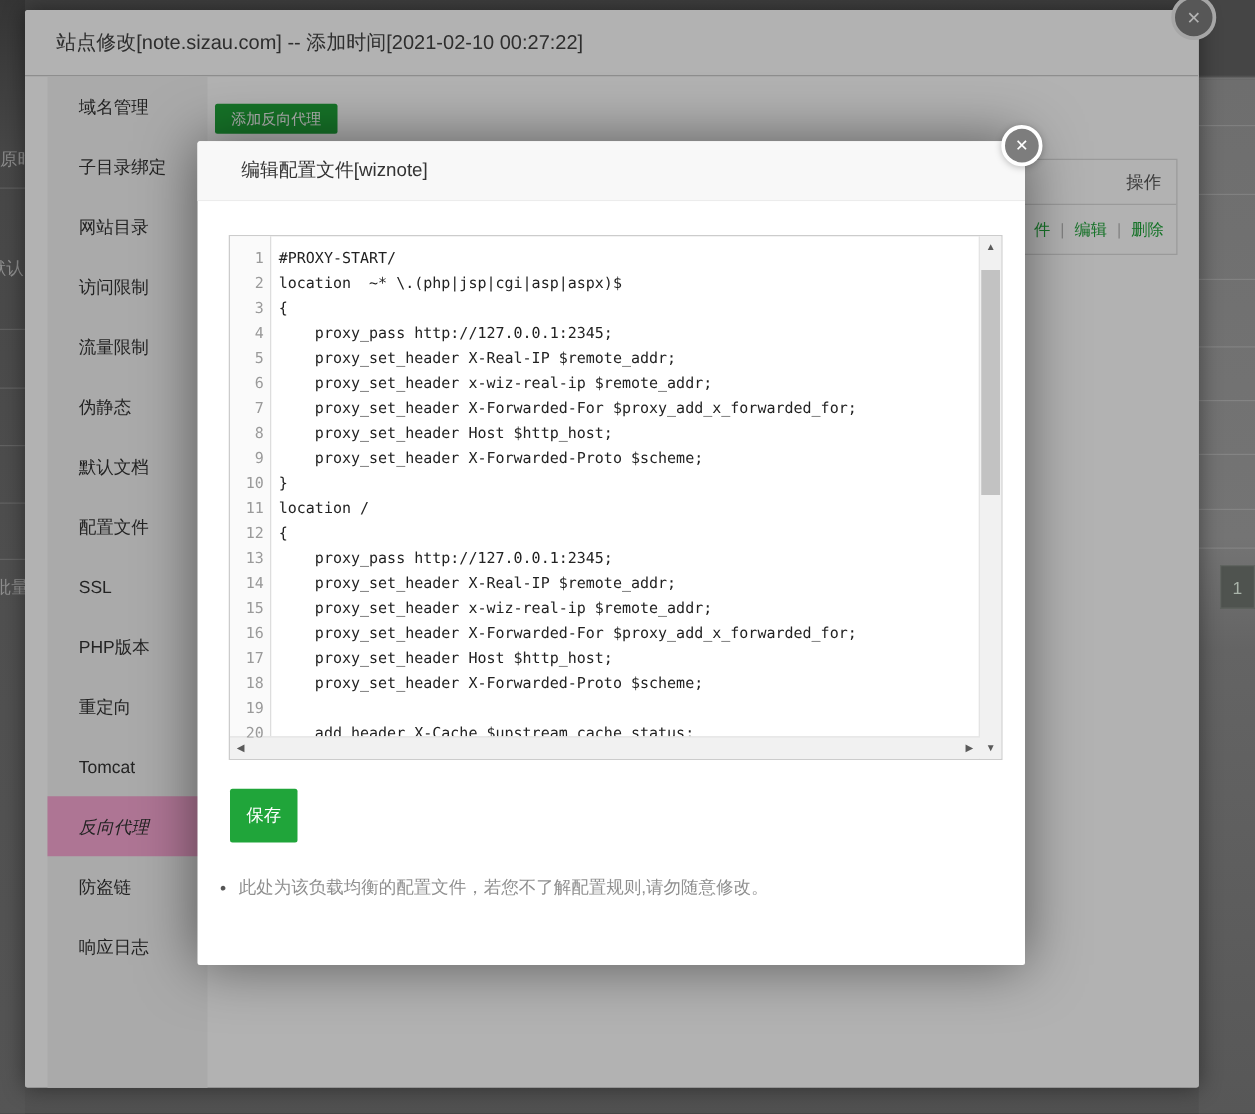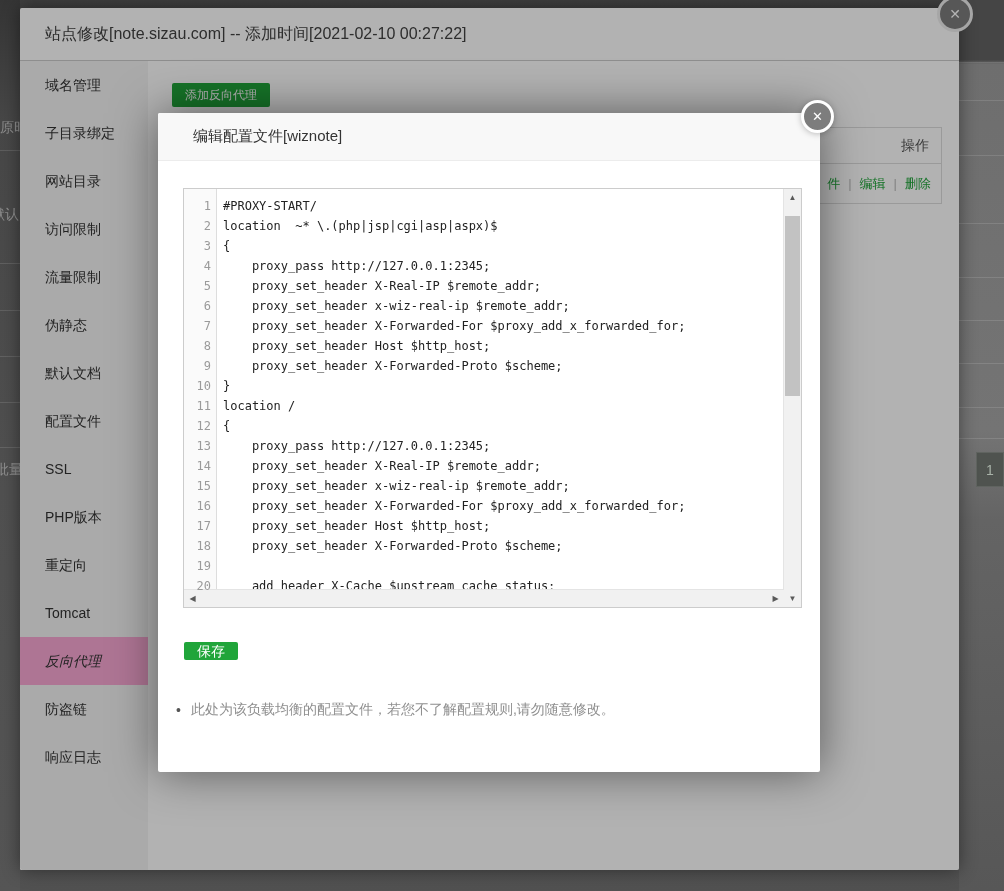--- a/index.html
+++ b/index.html
@@ -15,21 +15,21 @@
   .bg-right{position:absolute;left:959px;top:0;width:45px;height:891px;overflow:hidden;
     background:linear-gradient(180deg,#454545,#454545 60px,#6e6e6e 64px,#747474 430px,#646464 520px,#575757);}
   .bg-pagination{position:absolute;left:17px;top:452px;width:26px;height:33px;background:#4f534f;
     border:1px solid #606460;color:#a9b3a9;font-size:14px;display:flex;align-items:center;justify-content:center;}
 
   
   .outer-modal{position:absolute;left:20px;top:8px;width:939px;height:862px;background:#fff;
     border-radius:2px;box-shadow:0 0 18px rgba(0,0,0,.45);overflow:hidden;}
   .outer-title{height:52px;border-bottom:1px solid #ccc;display:flex;align-items:center;
     padding-left:25px;font-size:16px;color:#424242;}
-  .sidebar{position:absolute;left:0;top:53px;bottom:0;width:128px;background:#f4f4f4;}
+  .sidebar{position:absolute;left:18px;top:53px;bottom:0;width:128px;background:#f4f4f4;}
   .side-item{height:48px;line-height:48px;padding-left:25px;font-size:14px;color:#333;cursor:pointer;}
   .side-item.selected{background:#f9a8d4;font-style:italic;}
   .add-proxy-btn{position:absolute;left:152px;top:75px;height:24px;padding:0 13px;background:#20a53a;
     color:#fff;border:none;border-radius:2px;font-size:12px;font-family:"Liberation Sans",sans-serif;cursor:pointer;}
   .bg-table{position:absolute;left:340px;top:119px;width:580px;background:#fff;border:1px solid #ddd;}
   .bg-table .hrow{height:35px;border-bottom:1px solid #ddd;display:flex;align-items:center;
     justify-content:flex-end;padding-right:12px;font-size:14px;color:#555;}
   .bg-table .drow{height:39px;display:flex;align-items:center;justify-content:flex-end;
     padding-right:10px;font-size:13px;}
   .bg-table .drow a{color:#20a53a;text-decoration:none;cursor:pointer;}
@@ -57,21 +57,21 @@
   .code-row .ln{flex:0 0 27px;width:27px;text-align:right;padding-right:5px;color:#9a9a9a;position:relative;z-index:2;}
   .code-row .cl{padding-left:7px;white-space:pre;color:#222;}
   .vsb{position:absolute;top:0;right:0;bottom:0;width:17px;background:#f1f1f1;border-left:1px solid #e4e4e4;}
   .hsb{position:absolute;left:0;right:17px;bottom:0;height:17px;background:#f1f1f1;border-top:1px solid #e4e4e4;}
   .sb-arrow{position:absolute;width:17px;height:17px;display:flex;align-items:center;justify-content:center;
     color:#5a5a5a;font-size:8px;cursor:pointer;}
   .vsb .up{top:0;left:0;} .vsb .down{bottom:0;left:0;}
   .hsb .left{left:0;top:0;} .hsb .right{right:0;top:0;}
   .vsb .thumb{position:absolute;left:1px;right:1px;top:27px;height:180px;background:#c2c2c2;cursor:pointer;}
 
-  .save-btn{position:absolute;left:26px;top:529px;width:54px;height:18px;background:#20a53a;color:#fff;
+  .save-btn{position:absolute;left:26px;top:518px;width:54px;height:43px;background:#20a53a;color:#fff;
     border:none;border-radius:2px;font-size:14px;font-family:Liberation Mono, monospace;cursor:pointer;}
   .note{position:absolute;left:18px;top:588px;display:flex;align-items:flex-start;color:#8f8f8f;font-size:14px;}
   .note .bullet{color:#555;margin:0 10px 0 0;font-size:14px;line-height:19px;}
 </style>
 </head>
 <body>
 
 <div class="screen">
 
   <div class="bg-left">

